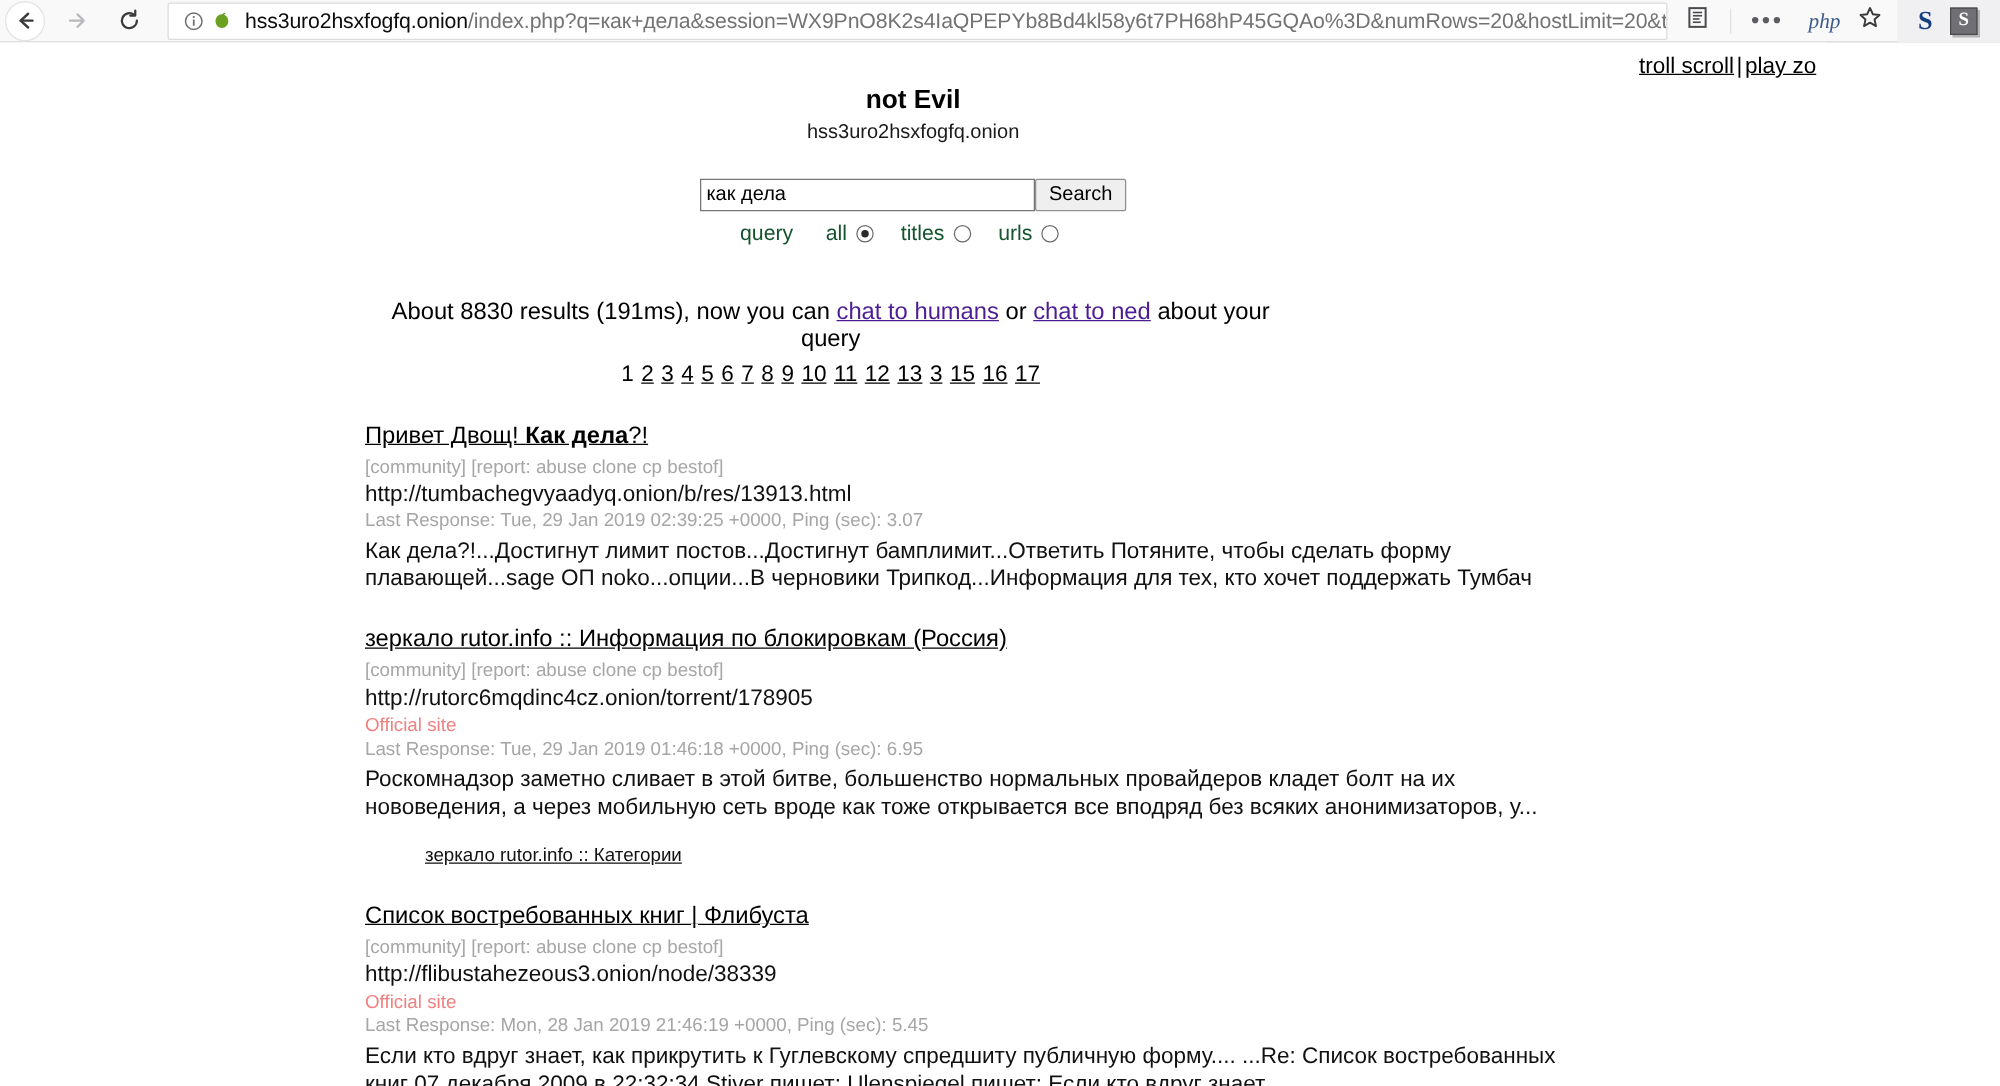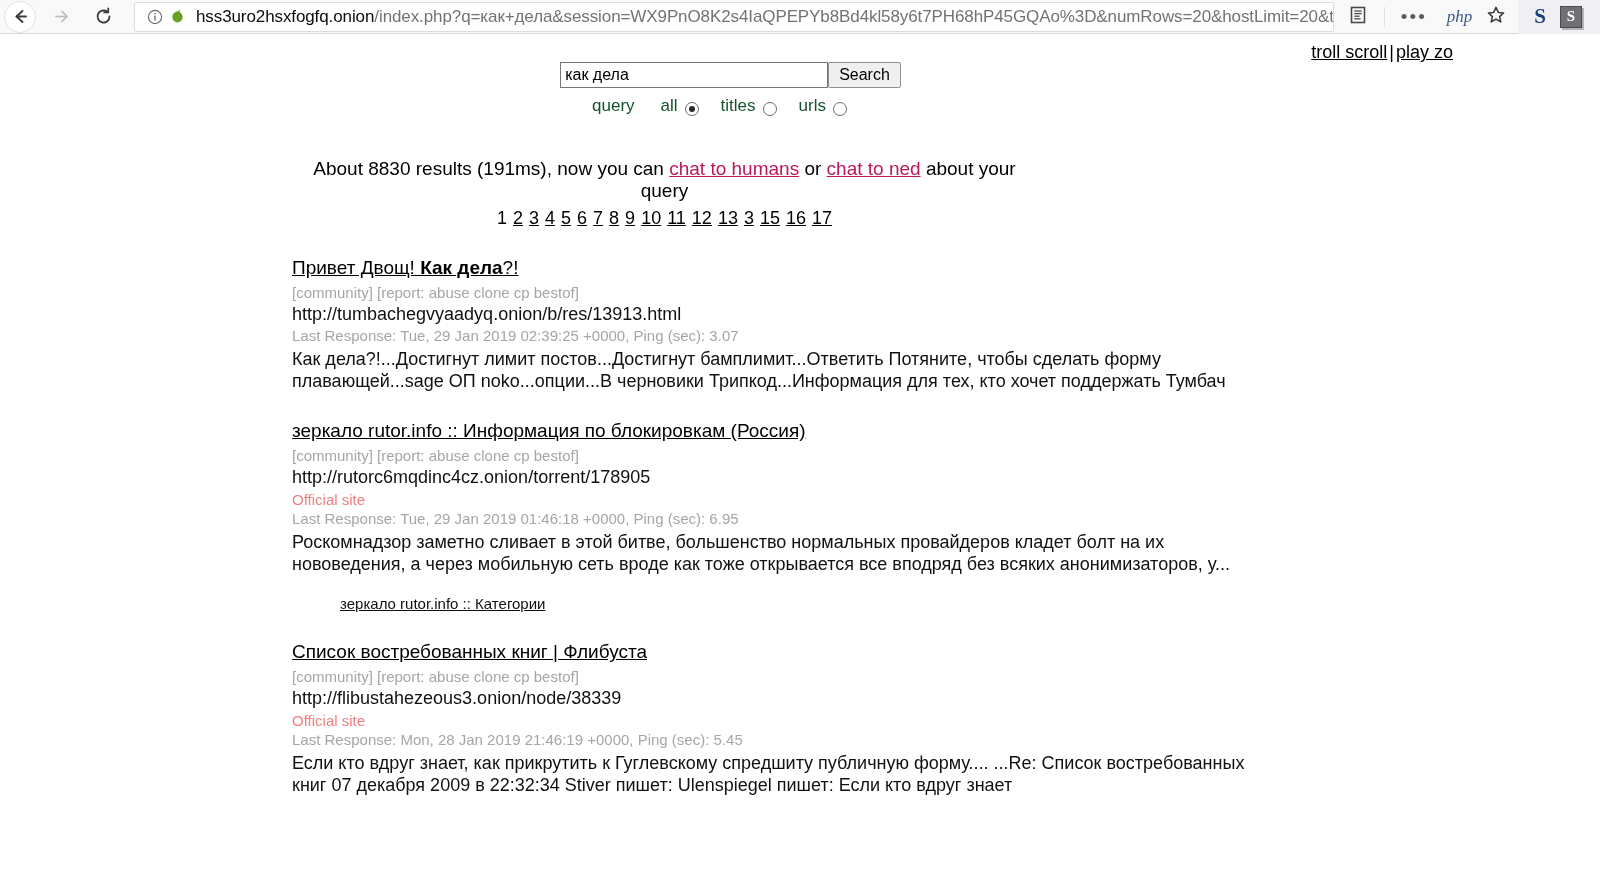--- a/index.html
+++ b/index.html
@@ -149,21 +149,21 @@
     color: #000;
     border-radius: 2px;
   }
   #mode-row {
     margin-top: 8px;
     font-size: 17px; color: #14532d;
     display: flex; align-items: center; justify-content: center;
     gap: 0;
   }
   #mode-row .mlabel { margin-right: 26px; }
-  #mode-row .opt { display: inline-flex; align-items: flex-end; }
+  #mode-row .opt { display: inline-flex; align-items: center; }
   #mode-row .opt .oname { margin-right: 7px; }
   .radio {
     width: 14px; height: 14px; border-radius: 50%;
     border: 1px solid #6b6b6b; background: #fff;
     display: inline-block; position: relative;
     margin-right: 22px;
   }
   .radio.checked::after {
     content: ""; position: absolute;
     left: 3px; top: 3px; width: 6px; height: 6px;
@@ -171,21 +171,21 @@
   }
 
   #results-wrap {
     margin: 42px 0 0 292px;
     width: 1250px;
   }
   #results-count {
     font-size: 19px; color: #000; text-align: center;
     width: 745px;
   }
-  #results-count a { color: #be185d; text-decoration: underline; }
+  #results-count a { color: #4c1d95; text-decoration: underline; }
   #pagination {
     width: 745px;
     text-align: center;
     margin-top: 6px;
     font-size: 18px; color: #000;
   }
   #pagination span.pg { margin: 0 3px; }
   #pagination a { color: #000; text-decoration: underline; margin: 0 3px; }
 
   .result { margin-top: 28px; }
@@ -292,20 +292,24 @@
     <span id="ext-s-grey">S</span>
   </div>
 </div>
 
 <div id="page">
 
   <div id="toplinks">
     <a href="#">troll scroll</a><span class="sep">|</span><a href="#">play zo</a>
   </div>
 
+  <div id="site-header">
+    <div id="site-title">not Evil</div>
+    <div id="site-domain">hss3uro2hsxfogfq.onion</div>
+  </div>
 
   <div id="search-area">
     <div id="search-row">
       <input id="search-input" type="text" value="как дела" style="">
       <button id="search-button">Search</button>
     </div>
     <div id="mode-row">
       <span class="mlabel">query</span>
       <span class="opt">
         <span class="oname">all</span>

